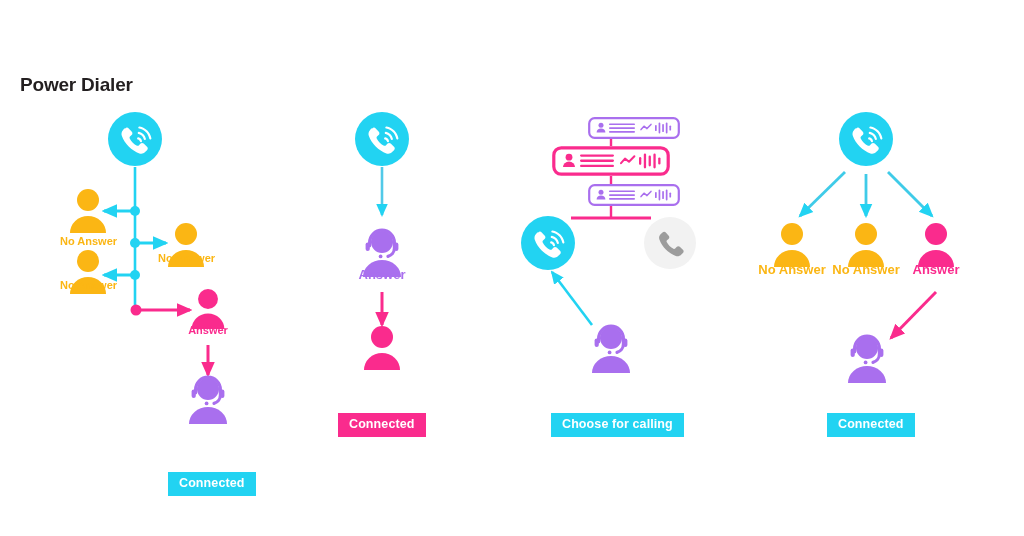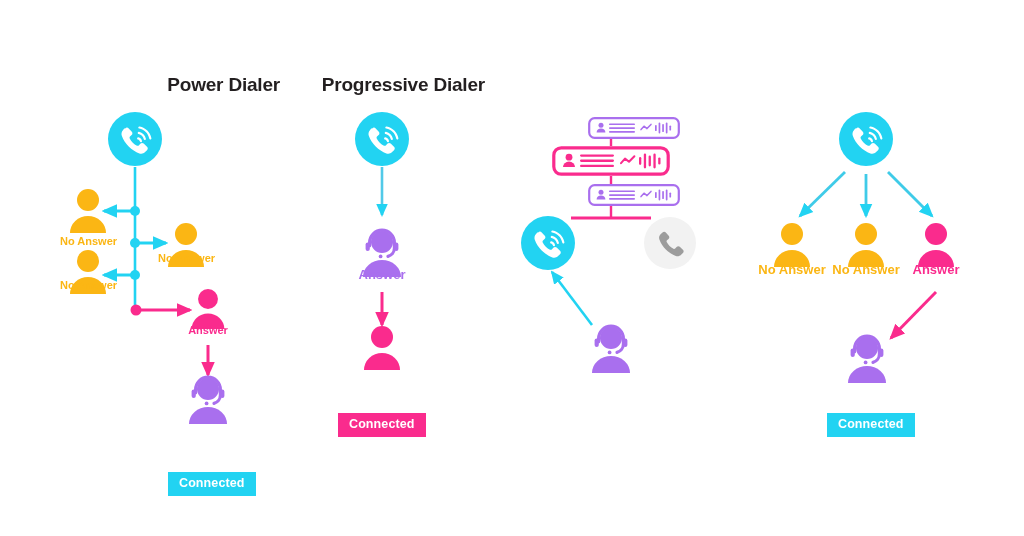--- a/index.html
+++ b/index.html
@@ -27,21 +27,21 @@
   .panel {
     position: absolute;
     top: 0;
     height: 536px;
   }
   .panel-title {
     position: absolute;
     top: 74px;
     left: 0;
     width: 100%;
-    text-align: right;
+    text-align: left;
     font-size: 19px;
     font-weight: bold;
     color: #231f20;
     letter-spacing: -0.2px;
     font-family: "Liberation Sans", sans-serif;
     white-space: nowrap;
   }
 
   #panel-power       { left: 20px;  width: 260px; }
   #panel-progressive { left: 290px; width: 195px; }
@@ -248,23 +248,20 @@
         <path d="M26 2.6 a14 14 0 0 0 -14 14 v3.2 a1.6 1.6 0 0 0 3.2 0 v-3.2 a10.8 10.8 0 0 1 21.6 0 v5.6 a7 7 0 0 1 -5.2 6.6 a1.6 1.6 0 0 0 .8 3.1 a10.2 10.2 0 0 0 7.6 -9.7 v-5.6 a14 14 0 0 0 -14 -14 z" fill-rule="evenodd"></path>
         <rect x="9.6" y="16.5" width="4.2" height="8.6" rx="2.1"></rect>
         <rect x="38.2" y="16.5" width="4.2" height="8.6" rx="2.1"></rect>
         <circle cx="24.6" cy="30.4" r="1.9"></circle>
       </g>
     </svg>
   </div>
 
   <div class="badge cyan" style="left:168px; top:441px;">Connected</div>
 
-  <div class="panel" id="panel-progressive">
-    <div class="panel-title">Progressive Dialer</div>
-  </div>
 
   <div class="call-bubble" style="left:355px; top:112px;">
     <svg viewBox="0 0 54 54">
       <g fill="#ffffff">
         <path d="M17.2 16.4c1.1-1.1 2.6-1 3.5 0l3.1 3.3c.9 1 .8 2.5-.2 3.4l-1.6 1.5c-.5.5-.6 1.2-.3 1.8 1.6 3.1 4.2 5.7 7.3 7.3.6.3 1.3.2 1.8-.3l1.5-1.6c.9-1 2.4-1.1 3.4-.2l3.3 3.1c1 .9 1.1 2.4 0 3.5l-1.9 1.9c-1.5 1.5-3.7 2-5.7 1.3-3.9-1.4-7.6-3.8-10.7-6.9s-5.5-6.8-6.9-10.7c-.7-2-.2-4.2 1.3-5.7l1.1-1.7z"></path>
         <path d="M31.6 14.4c-.6-.1-1.2.3-1.3.9s.3 1.2.9 1.3c5.1.9 9.1 4.9 10 10 .1.6.7 1 1.3.9s1-.7.9-1.3c-1.1-6-5.8-10.7-11.8-11.8z"></path>
         <path d="M31 19.8c-.6-.1-1.2.3-1.3.9s.3 1.2.9 1.3c2.6.5 4.6 2.5 5.1 5.1.1.6.7 1 1.3.9s1-.7.9-1.3c-.7-3.5-3.4-6.2-6.9-6.9z"></path>
         <path d="M30.4 25.3c-.6-.1-1.2.3-1.3.9-.1.6.3 1.2.9 1.3.9.2 1.6.9 1.8 1.8.1.6.7 1 1.3.9.6-.1 1-.7.9-1.3-.4-1.8-1.8-3.2-3.6-3.6z"></path>
       </g>
     </svg>
@@ -374,20 +371,21 @@
         <circle cx="26" cy="16" r="11"></circle>
         <path d="M7 51 a19 17 0 0 1 38 0 z"></path>
         <path d="M26 2.6 a14 14 0 0 0 -14 14 v3.2 a1.6 1.6 0 0 0 3.2 0 v-3.2 a10.8 10.8 0 0 1 21.6 0 v5.6 a7 7 0 0 1 -5.2 6.6 a1.6 1.6 0 0 0 .8 3.1 a10.2 10.2 0 0 0 7.6 -9.7 v-5.6 a14 14 0 0 0 -14 -14 z" fill-rule="evenodd"></path>
         <rect x="9.6" y="16.5" width="4.2" height="8.6" rx="2.1"></rect>
         <rect x="38.2" y="16.5" width="4.2" height="8.6" rx="2.1"></rect>
         <circle cx="24.6" cy="30.4" r="1.9"></circle>
       </g>
     </svg>
   </div>
 
+  <div class="badge cyan" style="left:551px; top:382px;">Choose for calling</div>
 
 
   <div class="call-bubble" style="left:839px; top:112px;">
     <svg viewBox="0 0 54 54">
       <g fill="#ffffff">
         <path d="M17.2 16.4c1.1-1.1 2.6-1 3.5 0l3.1 3.3c.9 1 .8 2.5-.2 3.4l-1.6 1.5c-.5.5-.6 1.2-.3 1.8 1.6 3.1 4.2 5.7 7.3 7.3.6.3 1.3.2 1.8-.3l1.5-1.6c.9-1 2.4-1.1 3.4-.2l3.3 3.1c1 .9 1.1 2.4 0 3.5l-1.9 1.9c-1.5 1.5-3.7 2-5.7 1.3-3.9-1.4-7.6-3.8-10.7-6.9s-5.5-6.8-6.9-10.7c-.7-2-.2-4.2 1.3-5.7l1.1-1.7z"></path>
         <path d="M31.6 14.4c-.6-.1-1.2.3-1.3.9s.3 1.2.9 1.3c5.1.9 9.1 4.9 10 10 .1.6.7 1 1.3.9s1-.7.9-1.3c-1.1-6-5.8-10.7-11.8-11.8z"></path>
         <path d="M31 19.8c-.6-.1-1.2.3-1.3.9s.3 1.2.9 1.3c2.6.5 4.6 2.5 5.1 5.1.1.6.7 1 1.3.9s1-.7.9-1.3c-.7-3.5-3.4-6.2-6.9-6.9z"></path>
         <path d="M30.4 25.3c-.6-.1-1.2.3-1.3.9-.1.6.3 1.2.9 1.3.9.2 1.6.9 1.8 1.8.1.6.7 1 1.3.9.6-.1 1-.7.9-1.3-.4-1.8-1.8-3.2-3.6-3.6z"></path>
       </g>

